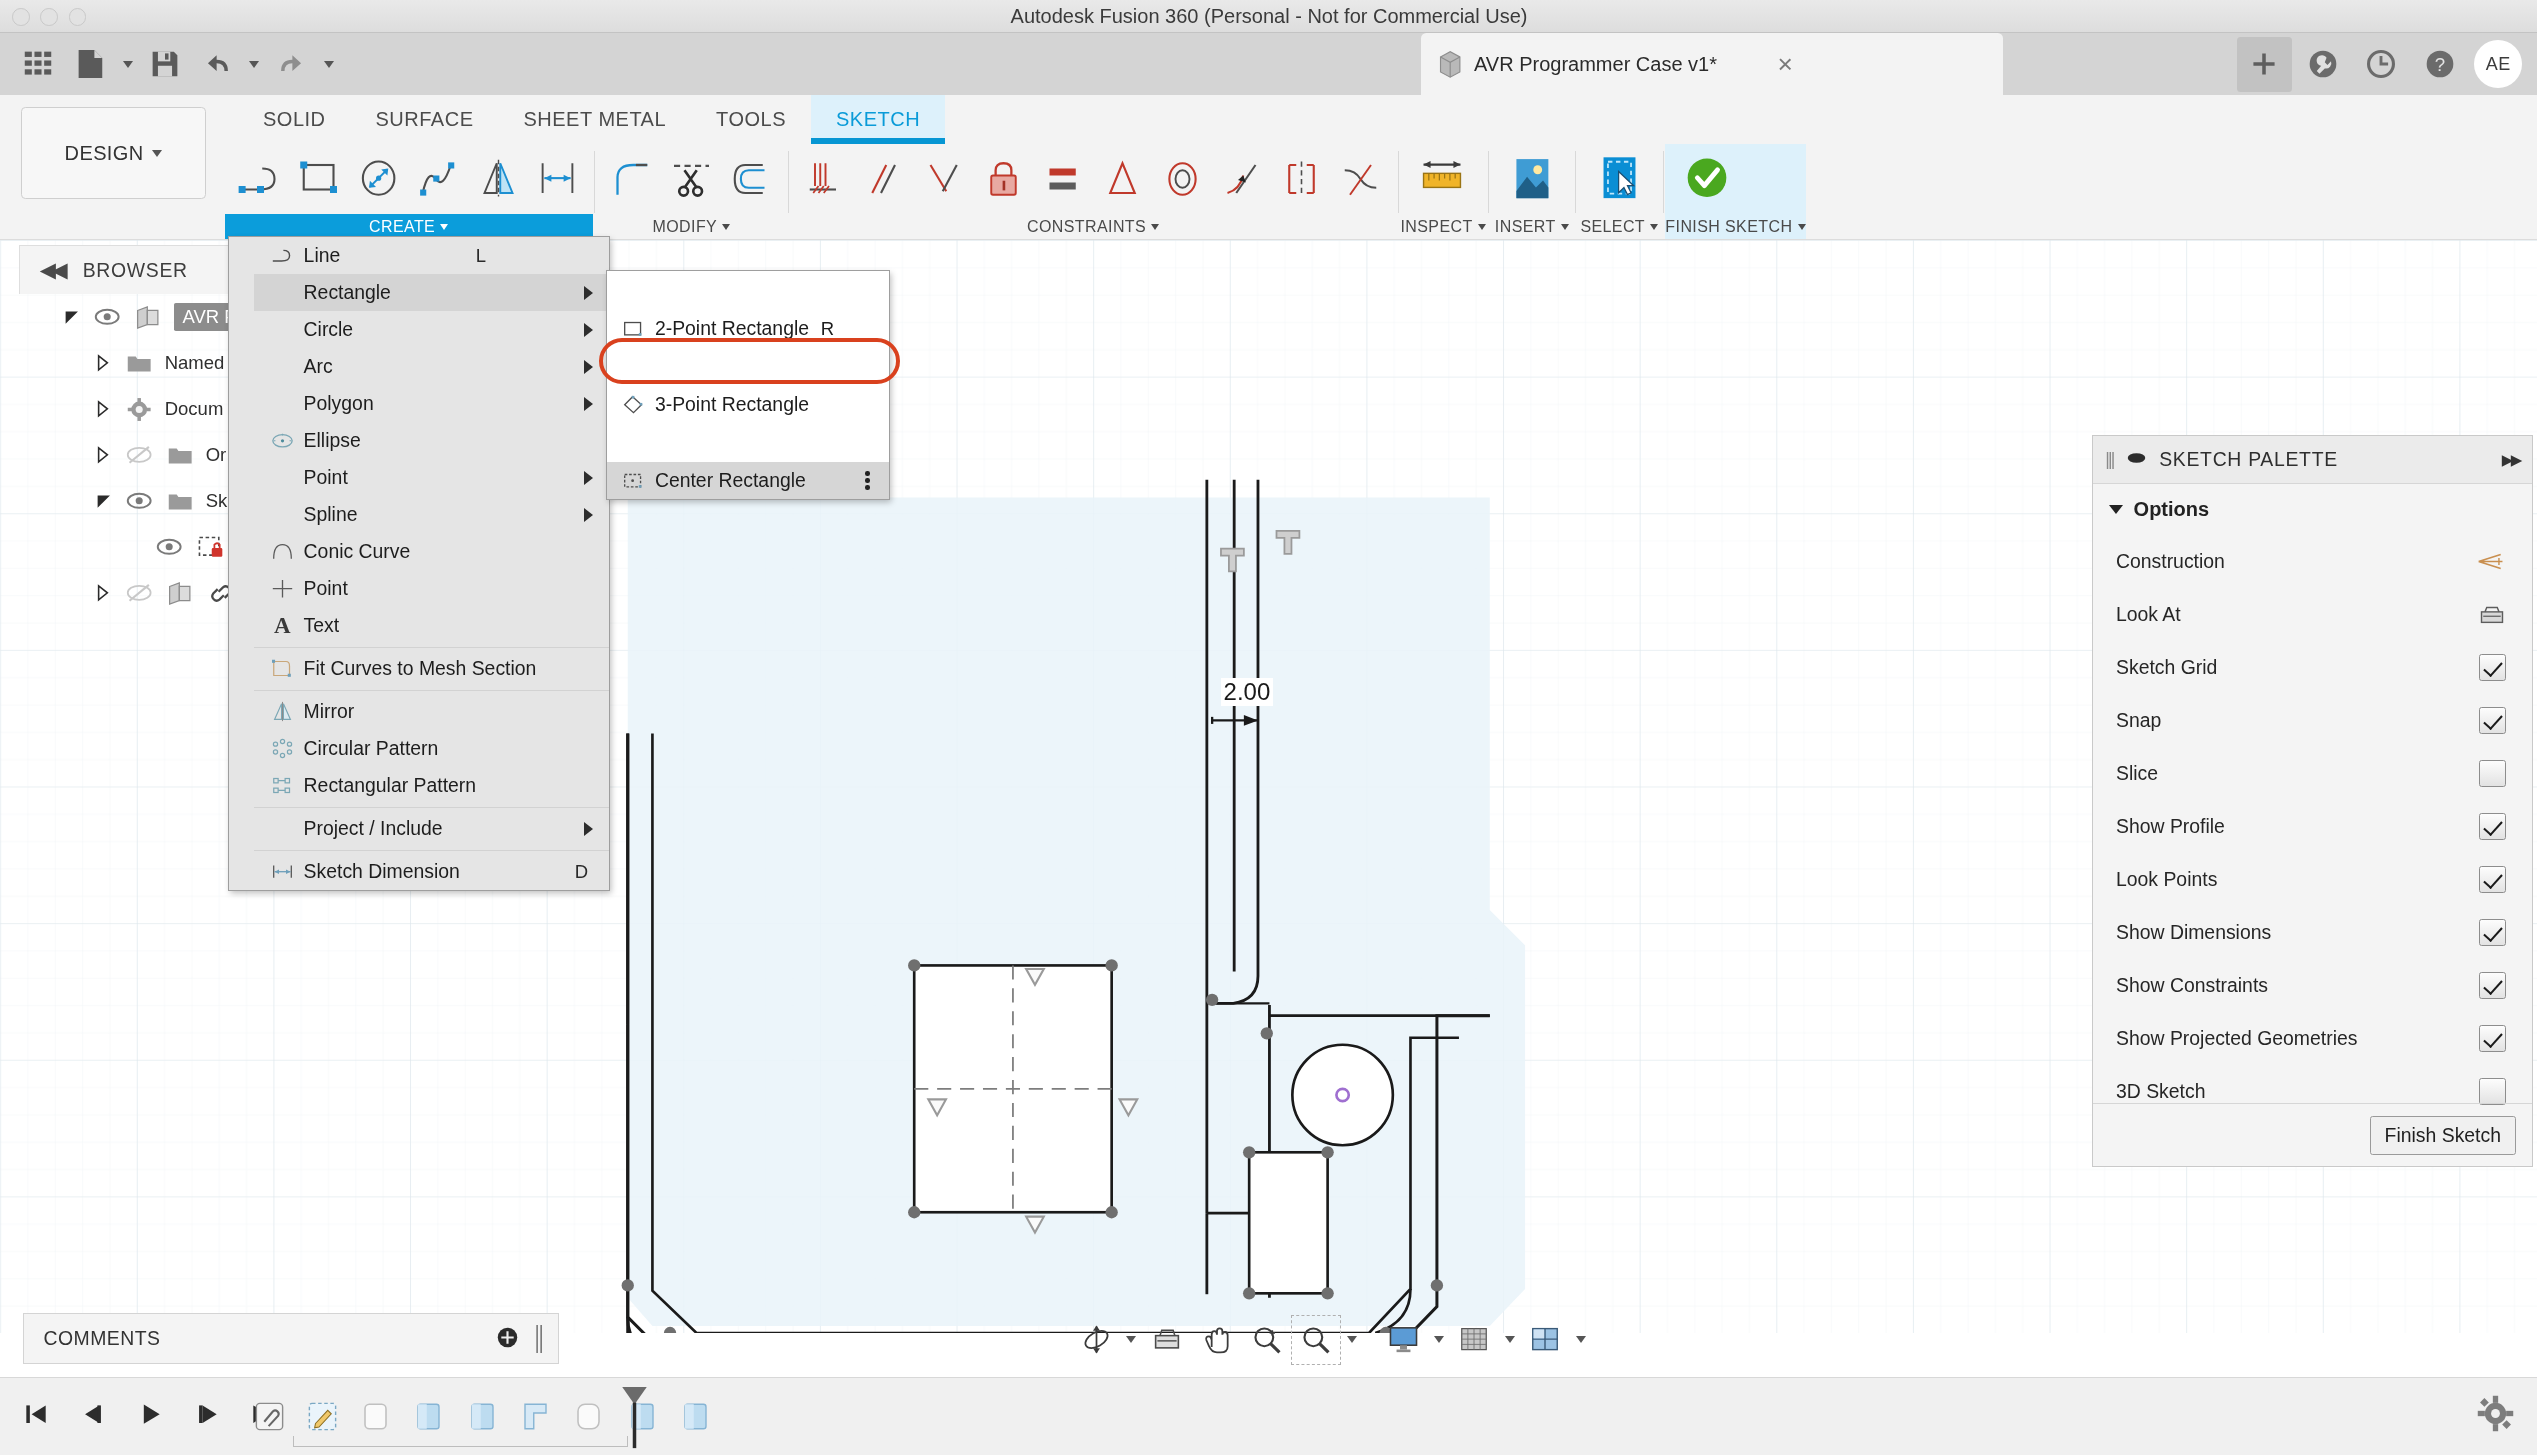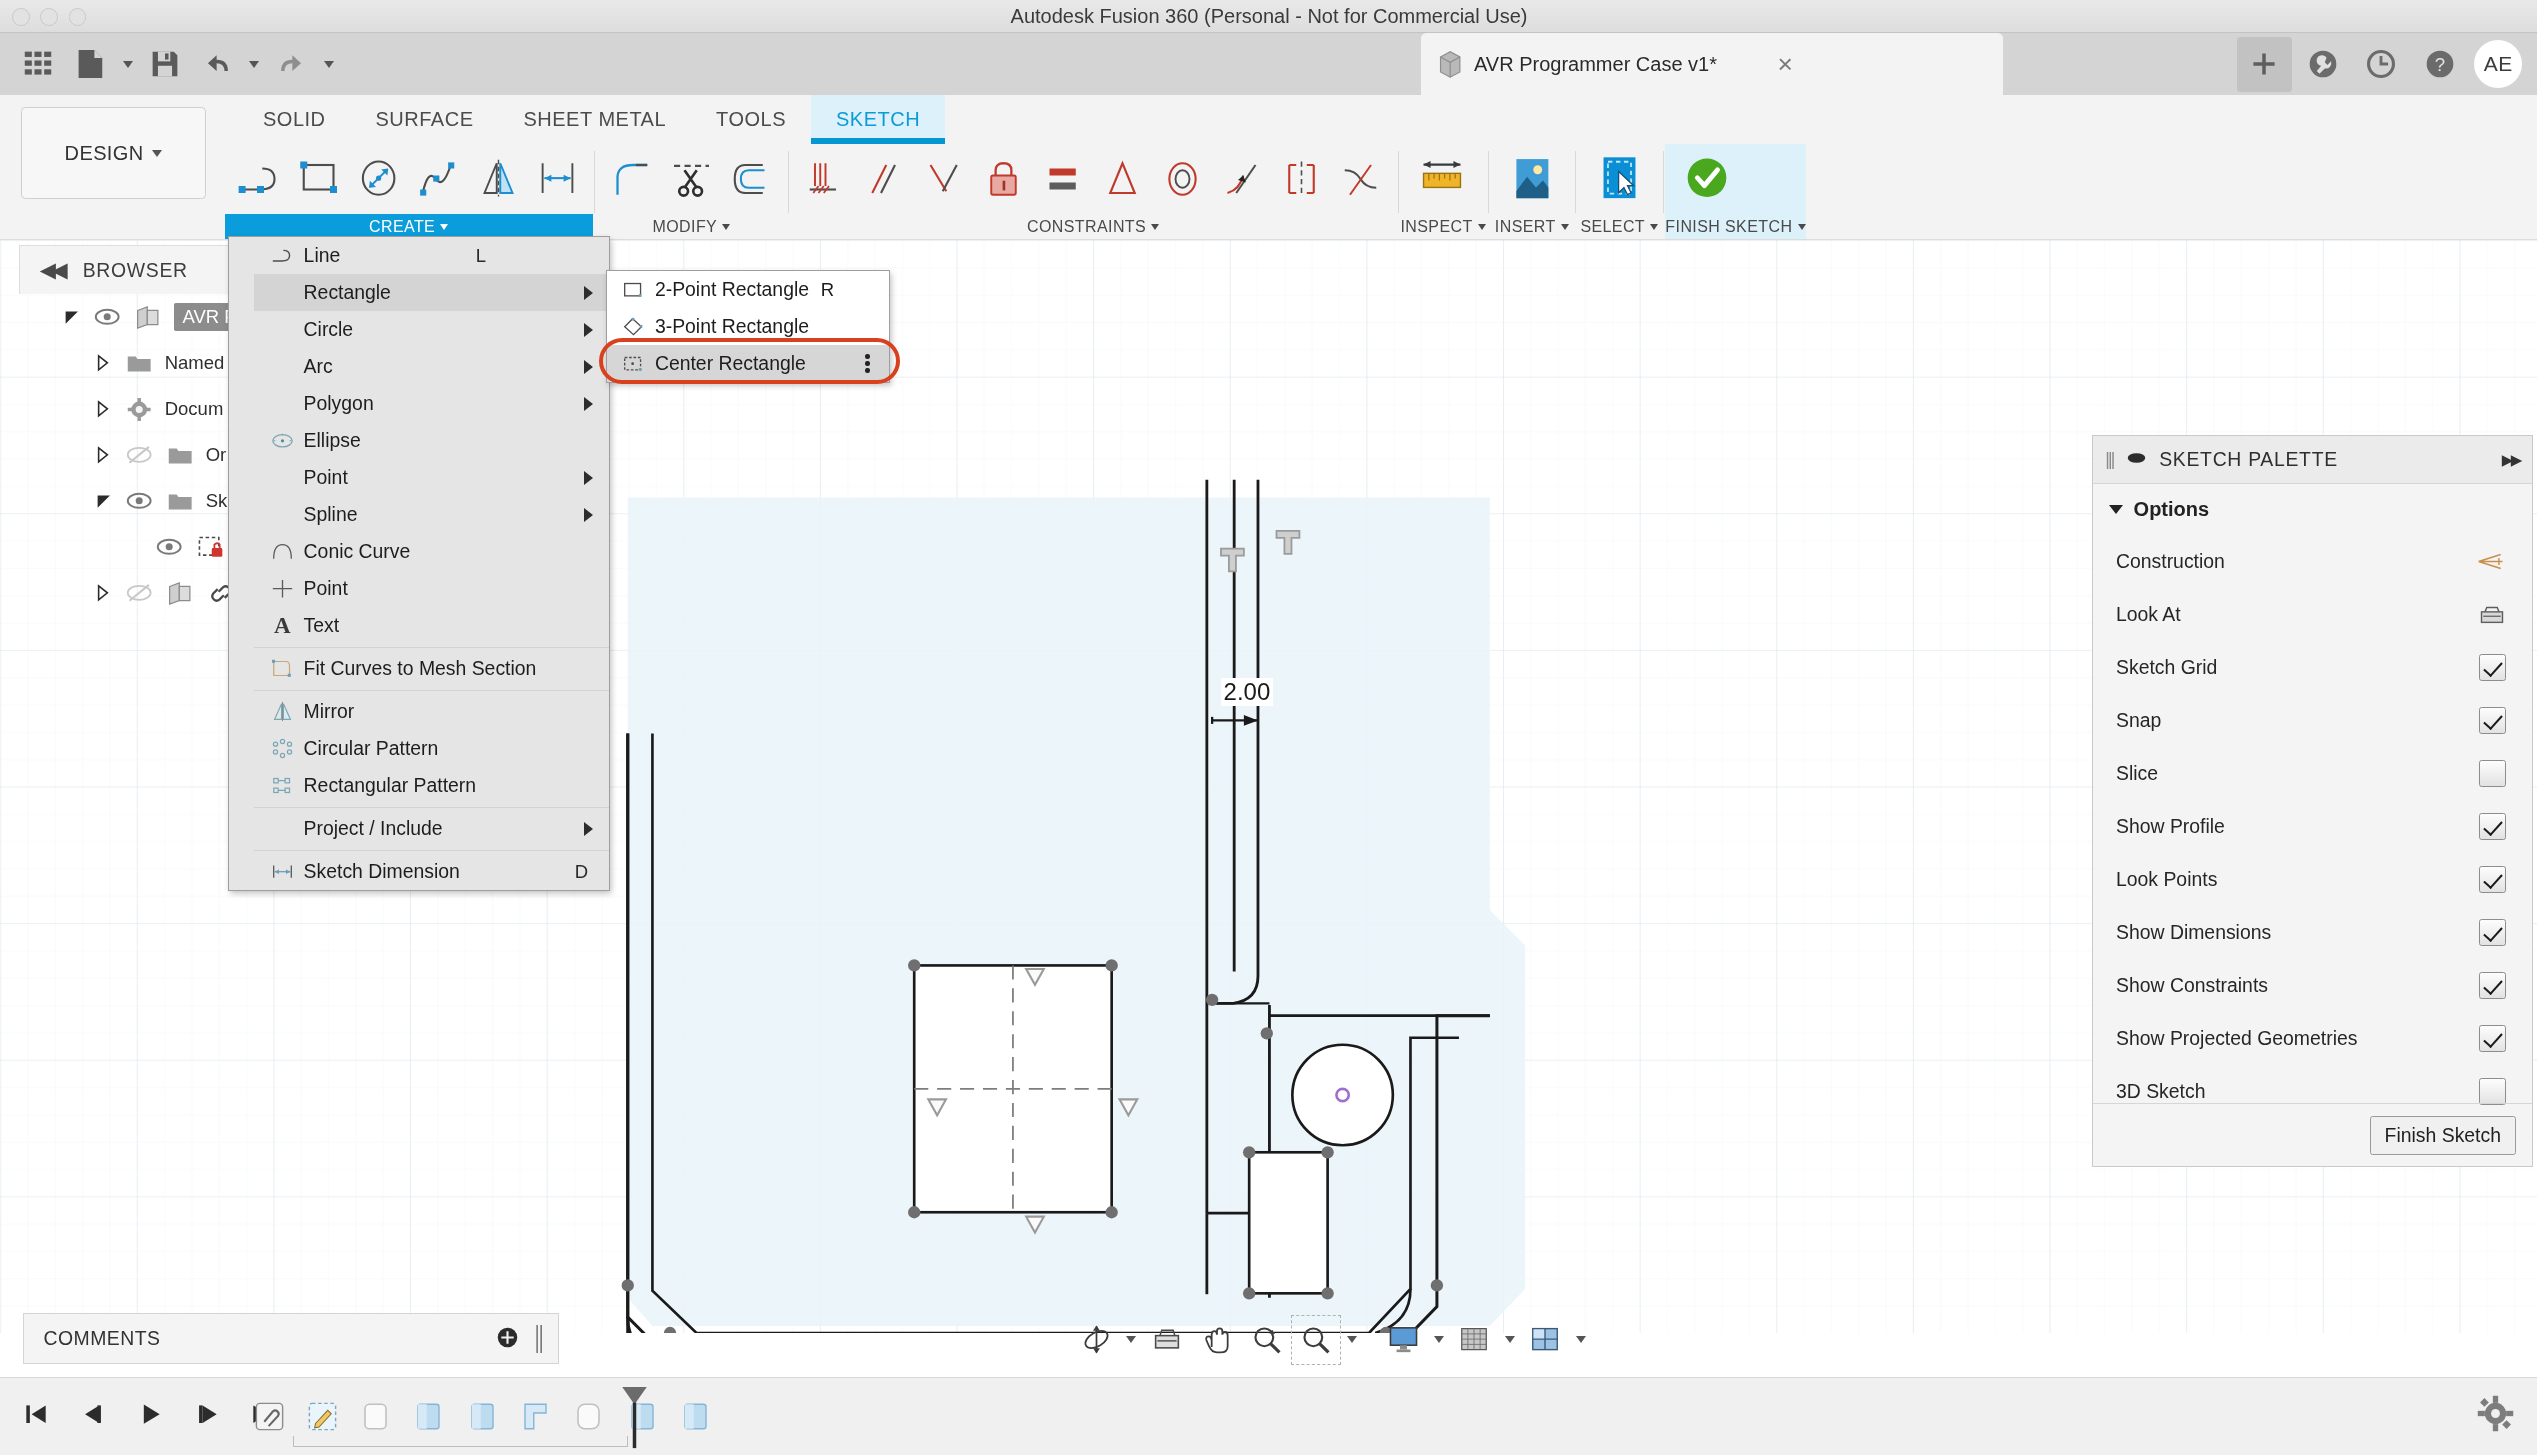--- a/index.html
+++ b/index.html
@@ -46,21 +46,21 @@
     min-width: 582px;
   }
   .doc-tab-name { font-size: 20px; color: #2b2b2b; white-space: nowrap; }
   .tab-close { font-size: 26.4px; color: #7a7a7a; margin-left: 39px; width: 37px; text-align: center; }
   .qbar-right { position: absolute; right: 12.3px; top: 0; height: 62px; display: flex; align-items: center; gap: 3.5px; }
   .qr-btn { width: 55px; height: 55px; display: flex; align-items: center; justify-content: center; border-radius: 3.5px; }
   .qr-plus { background: #c2c2c2; }
   .avatar {
     width: 48px; height: 48px; border-radius: 50%; background: #ffffff;
     display: flex; align-items: center; justify-content: center;
-    font-size: 21px; color: #3c3c3c; letter-spacing: 0.4px;
+    font-size: 18px; color: #3c3c3c; letter-spacing: 0.4px;
   }
 
   
   .ribbon {
     position: absolute; left: 0; top: 95px; width: 2538px; height: 145px;
     background: #f3f3f3; border-bottom: 0.9px solid #dcdcdc;
   }
   .design-box {
     position: absolute; left: 21px; top: 12.3px; width: 185px; height: 92px;
     background: #f7f7f7; border: 0.9px solid #cfcfcf; border-radius: 4.4px;
@@ -133,21 +133,21 @@
   .marrow { position: absolute; right: 16px; width: 0; height: 0;
     border-top: 7px solid transparent; border-bottom: 7px solid transparent; border-left: 9.7px solid #2d2d2d; }
   .msep { height: 0.9px; background: #d2d2d2; margin: 2.6px 0; }
 
   
   .submenu {
     position: absolute; left: 606px; top: 270px; width: 284px;
     background: #ffffff; border: 0.9px solid #9e9e9e;
     box-shadow: 1.8px 2.6px 6.2px rgba(0,0,0,.26); z-index: 70;
   }
-  .sitem { position: relative; display: flex; align-items: center; height: 37px; font-size: 19.4px; color: #1d1d1d; padding-left: 10.6px; }
+  .sitem { position: relative; display: flex; align-items: center; height: 37px; font-size: 19.4px; color: #1d1d1d; padding-left: 10.6px; margin-top: 39px; }
   .sitem.hl { background: #d6d6d6; }
   .skey { position: absolute; right: 55px; font-size: 18.5px; }
   .kebab { position: absolute; right: 19.4px; display: flex; flex-direction: column; gap: 2.6px; }
   .kebab i { width: 4.4px; height: 4.4px; background: #222; border-radius: 50%; display: block; }
   .annot-ring {
     position: absolute; left: 599px; top: 338px; width: 301px; height: 46px;
     border: 4.4px solid #d9411e; border-radius: 23px; z-index: 90; pointer-events: none;
   }
 
   

